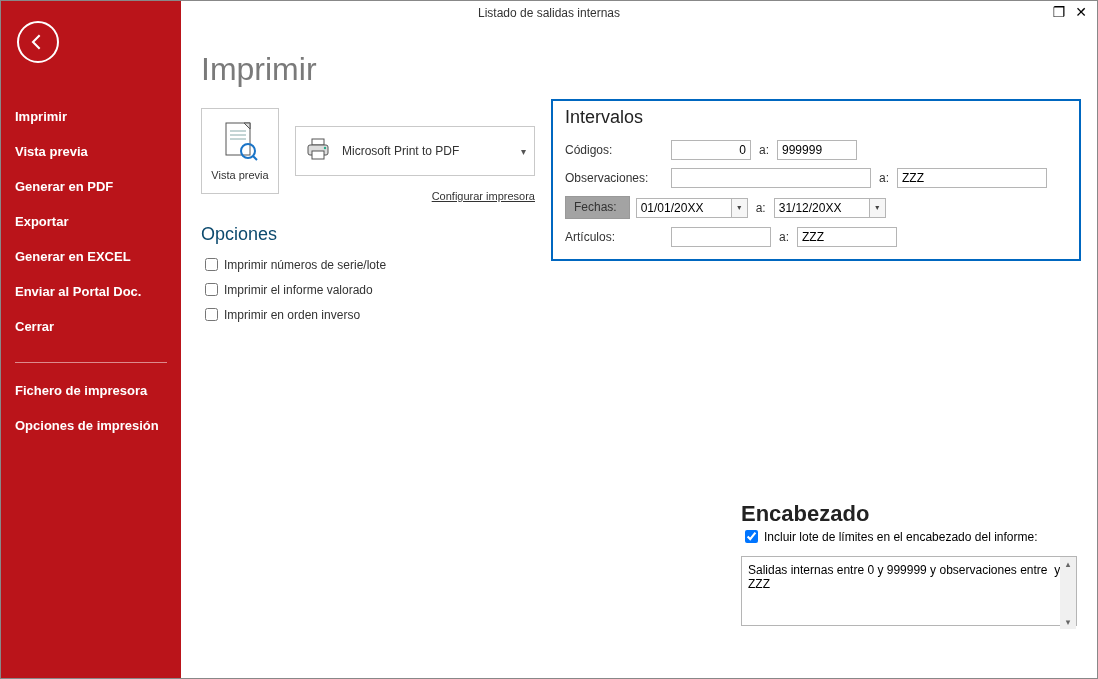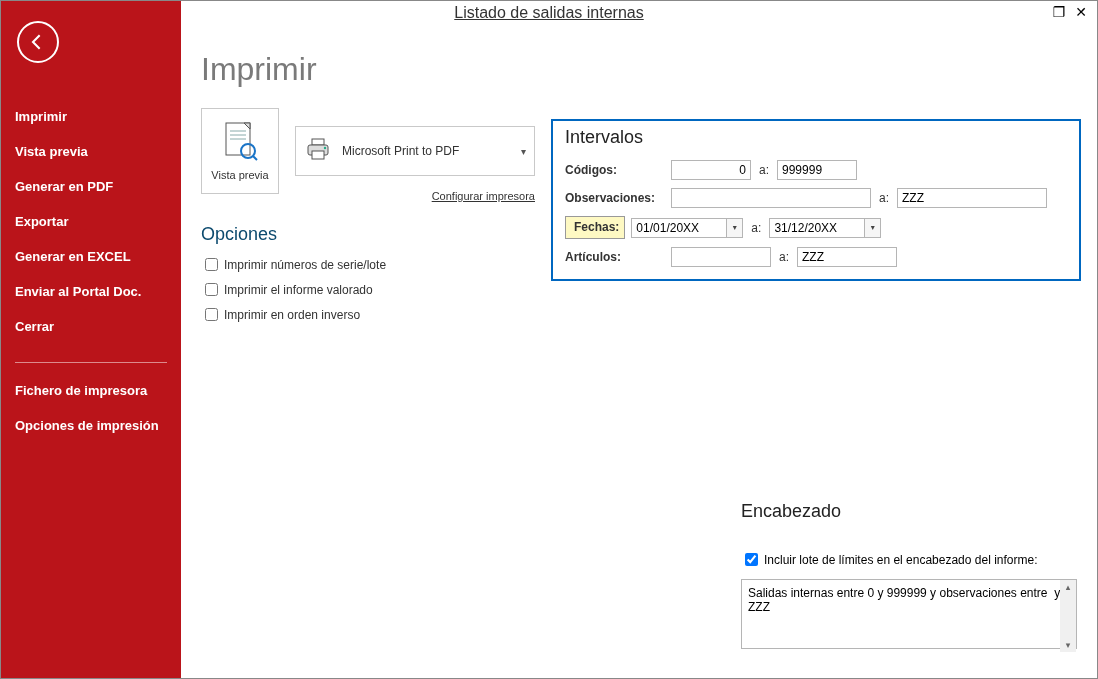--- a/index.html
+++ b/index.html
@@ -1,18 +1,18 @@
 <!DOCTYPE html>
 <html><head>
 <meta charset="utf-8">
 <style>
   * { box-sizing: border-box; font-family: "Segoe UI", Tahoma, sans-serif; }
   html,body { margin:0; padding:0; width:1098px; height:679px; overflow:hidden; background:#fff; }
   .app { display:flex; width:1098px; height:679px; border:1px solid #888; position:relative; }
-  .titlebar { position:absolute; top:0; left:0; right:0; height:24px; display:flex; align-items:center; justify-content:center; font-size:16px; color:#333; z-index:5;text-decoration:underline; }
+  .titlebar { position:absolute; top:0; left:0; right:0; height:24px; display:flex; align-items:center; justify-content:center; font-size:12px; color:#333; z-index:5; }
   .win-controls { position:absolute; top:0; right:0; display:flex; gap:10px; padding:4px 10px; z-index:10; }
   .win-controls span { font-size:14px; cursor:default; line-height:14px; }
 
   .sidebar { width:180px; background:#ba141a; color:#fff; padding-top:20px; flex-shrink:0; }
   .back-circle { width:42px; height:42px; border:2px solid #fff; border-radius:50%; margin-left:16px; display:flex; align-items:center; justify-content:center; cursor:pointer; }
   .back-circle svg { width:20px; height:20px; }
   .side-links { margin-top:36px; }
   .side-link { font-size:13px; font-weight:600; color:#fff; padding:10px 14px; cursor:pointer; }
   .side-sep { height:1px; background:rgba(255,255,255,0.5); margin:18px 14px 10px 14px; }
 
@@ -25,37 +25,37 @@
   .preview-box .doc-icon { margin-bottom:4px; }
 
   .printer-sel { width:240px; height:50px; border:1px solid #c9c9c9; display:flex; align-items:center; padding:0 8px; font-size:12px; color:#333; cursor:pointer; position:relative; margin-top:18px;}
   .printer-sel .caret { position:absolute; right:8px; font-size:10px; color:#555; }
   .cfg-link { font-size:11px; text-decoration:underline; color:#333; margin-top:14px; cursor:pointer; text-align:right; width:240px;}
 
   .options-title, .section-title { font-size:18px; color:#0c4a6e; font-weight:400; margin:22px 0 10px 0; }
   .chk-row { display:flex; align-items:center; font-size:12px; color:#333; margin:6px 0; }
   .chk-row input { margin-right:6px; }
 
-  .intervals-box { position:absolute; top:98px; right:16px; width:530px; border:2px solid #0067c0; padding:10px 12px 12px 12px;margin-top:20px; }
+  .intervals-box { position:absolute; top:98px; right:16px; width:530px; border:2px solid #0067c0; padding:10px 12px 12px 12px; }
   .intervals-box .box-title { font-size:18px; color:#222; position:relative; top:-4px; }
   .fld-row { display:flex; align-items:center; font-size:12px; color:#333; margin-top:8px; gap:6px; }
-  .fld-label { width:100px;font-weight:bold; }
-  .fld-label.btn { border:1px solid #999; padding:3px 5px 4px 8px; width:auto; cursor:pointer; background:#fef9c3; text-align:center;}
+  .fld-label { width:100px; }
+  .fld-label.btn { border:1px solid #999; padding:3px 12px 4px 8px; width:auto; cursor:pointer; background:#a3a3a3; text-align:center;}
   .fld-sep { font-size:12px; margin:0 2px; }
   input.tx { border:1px solid #b5b5b5; height:20px; font-size:12px; padding:0 4px; }
   .w80 { width:80px; text-align:right;}
   .w80l { width:80px; }
   .w200 { width:200px; }
   .w150 { width:150px; }
   .date-field { display:flex; align-items:center; }
   .date-field input { width:96px; }
   .dd { width:16px; height:20px; border:1px solid #b5b5b5; border-left:none; display:flex; align-items:center; justify-content:center; font-size:8px; color:#444; cursor:pointer; background:#f6f6f6;}
 
   .encabezado { position:absolute; left:560px; right:20px; top:500px; }
-  .enc-title { font-size:18px; color:#222; margin-bottom:28px;}
+  .enc-title { font-size:22px; color:#222; margin-bottom:0;font-weight:bold;}
   .enc-chk { font-size:12px; display:flex; align-items:center; margin-bottom:10px;}
   .enc-chk input { margin-right:6px; }
   .enc-area-wrap { position:relative; }
   textarea.enc-area { width:100%; height:70px; border:1px solid #b5b5b5; font-size:12px; padding:6px; resize:none; font-family:inherit; }
   .scroll-stub { position:absolute; right:1px; top:1px; bottom:1px; width:16px; background:#f0f0f0; display:flex; flex-direction:column; justify-content:space-between; }
   .scroll-stub span { font-size:9px; text-align:center; color:#666; cursor:pointer; padding:2px 0;}
 </style>
 </head>
 <body>
 

